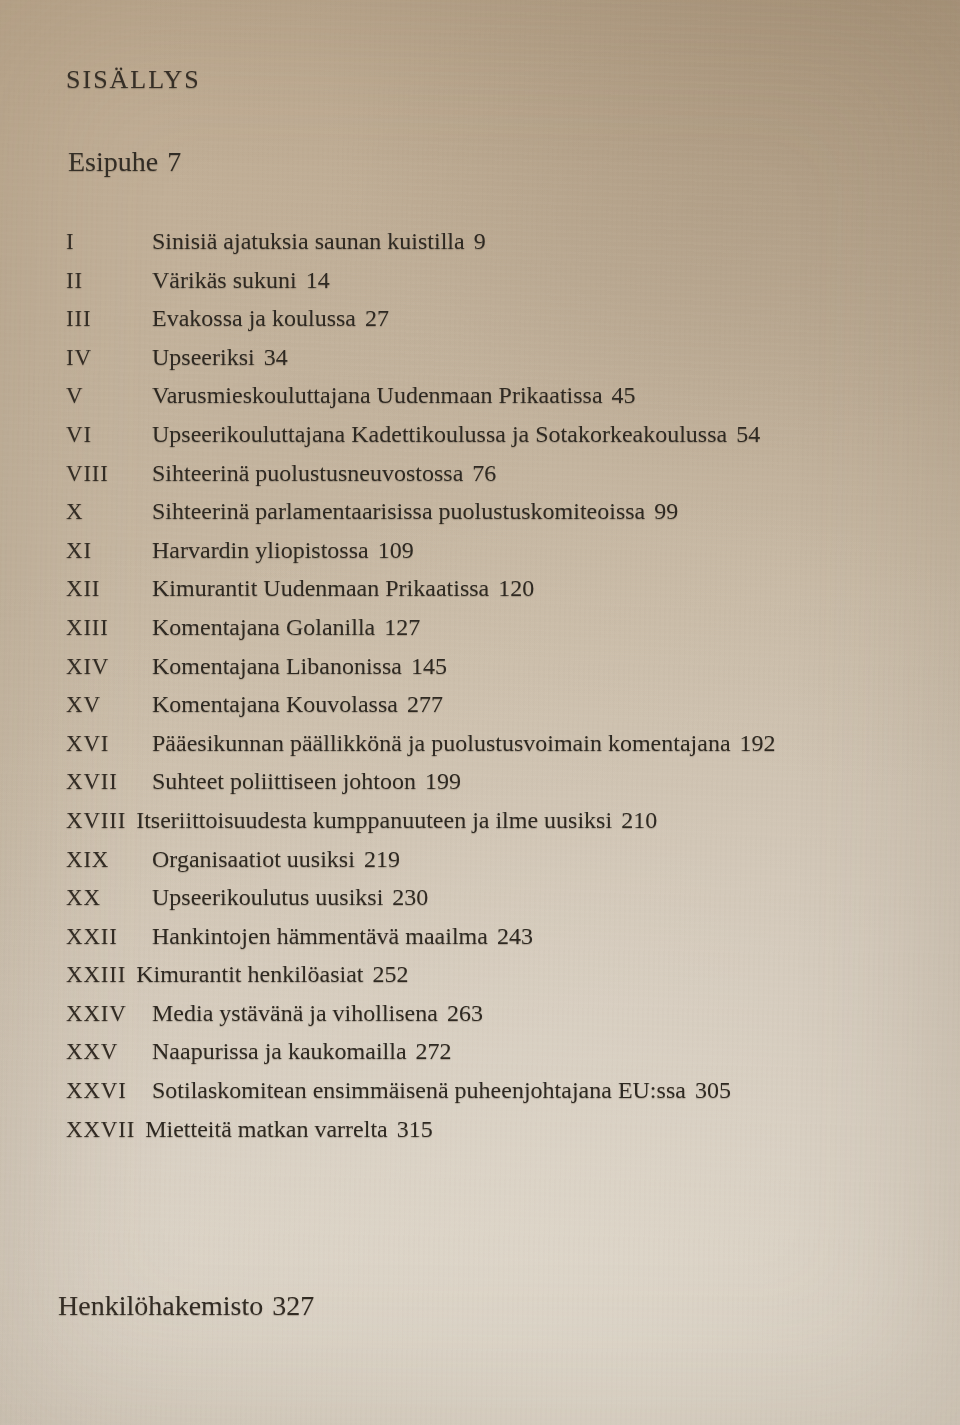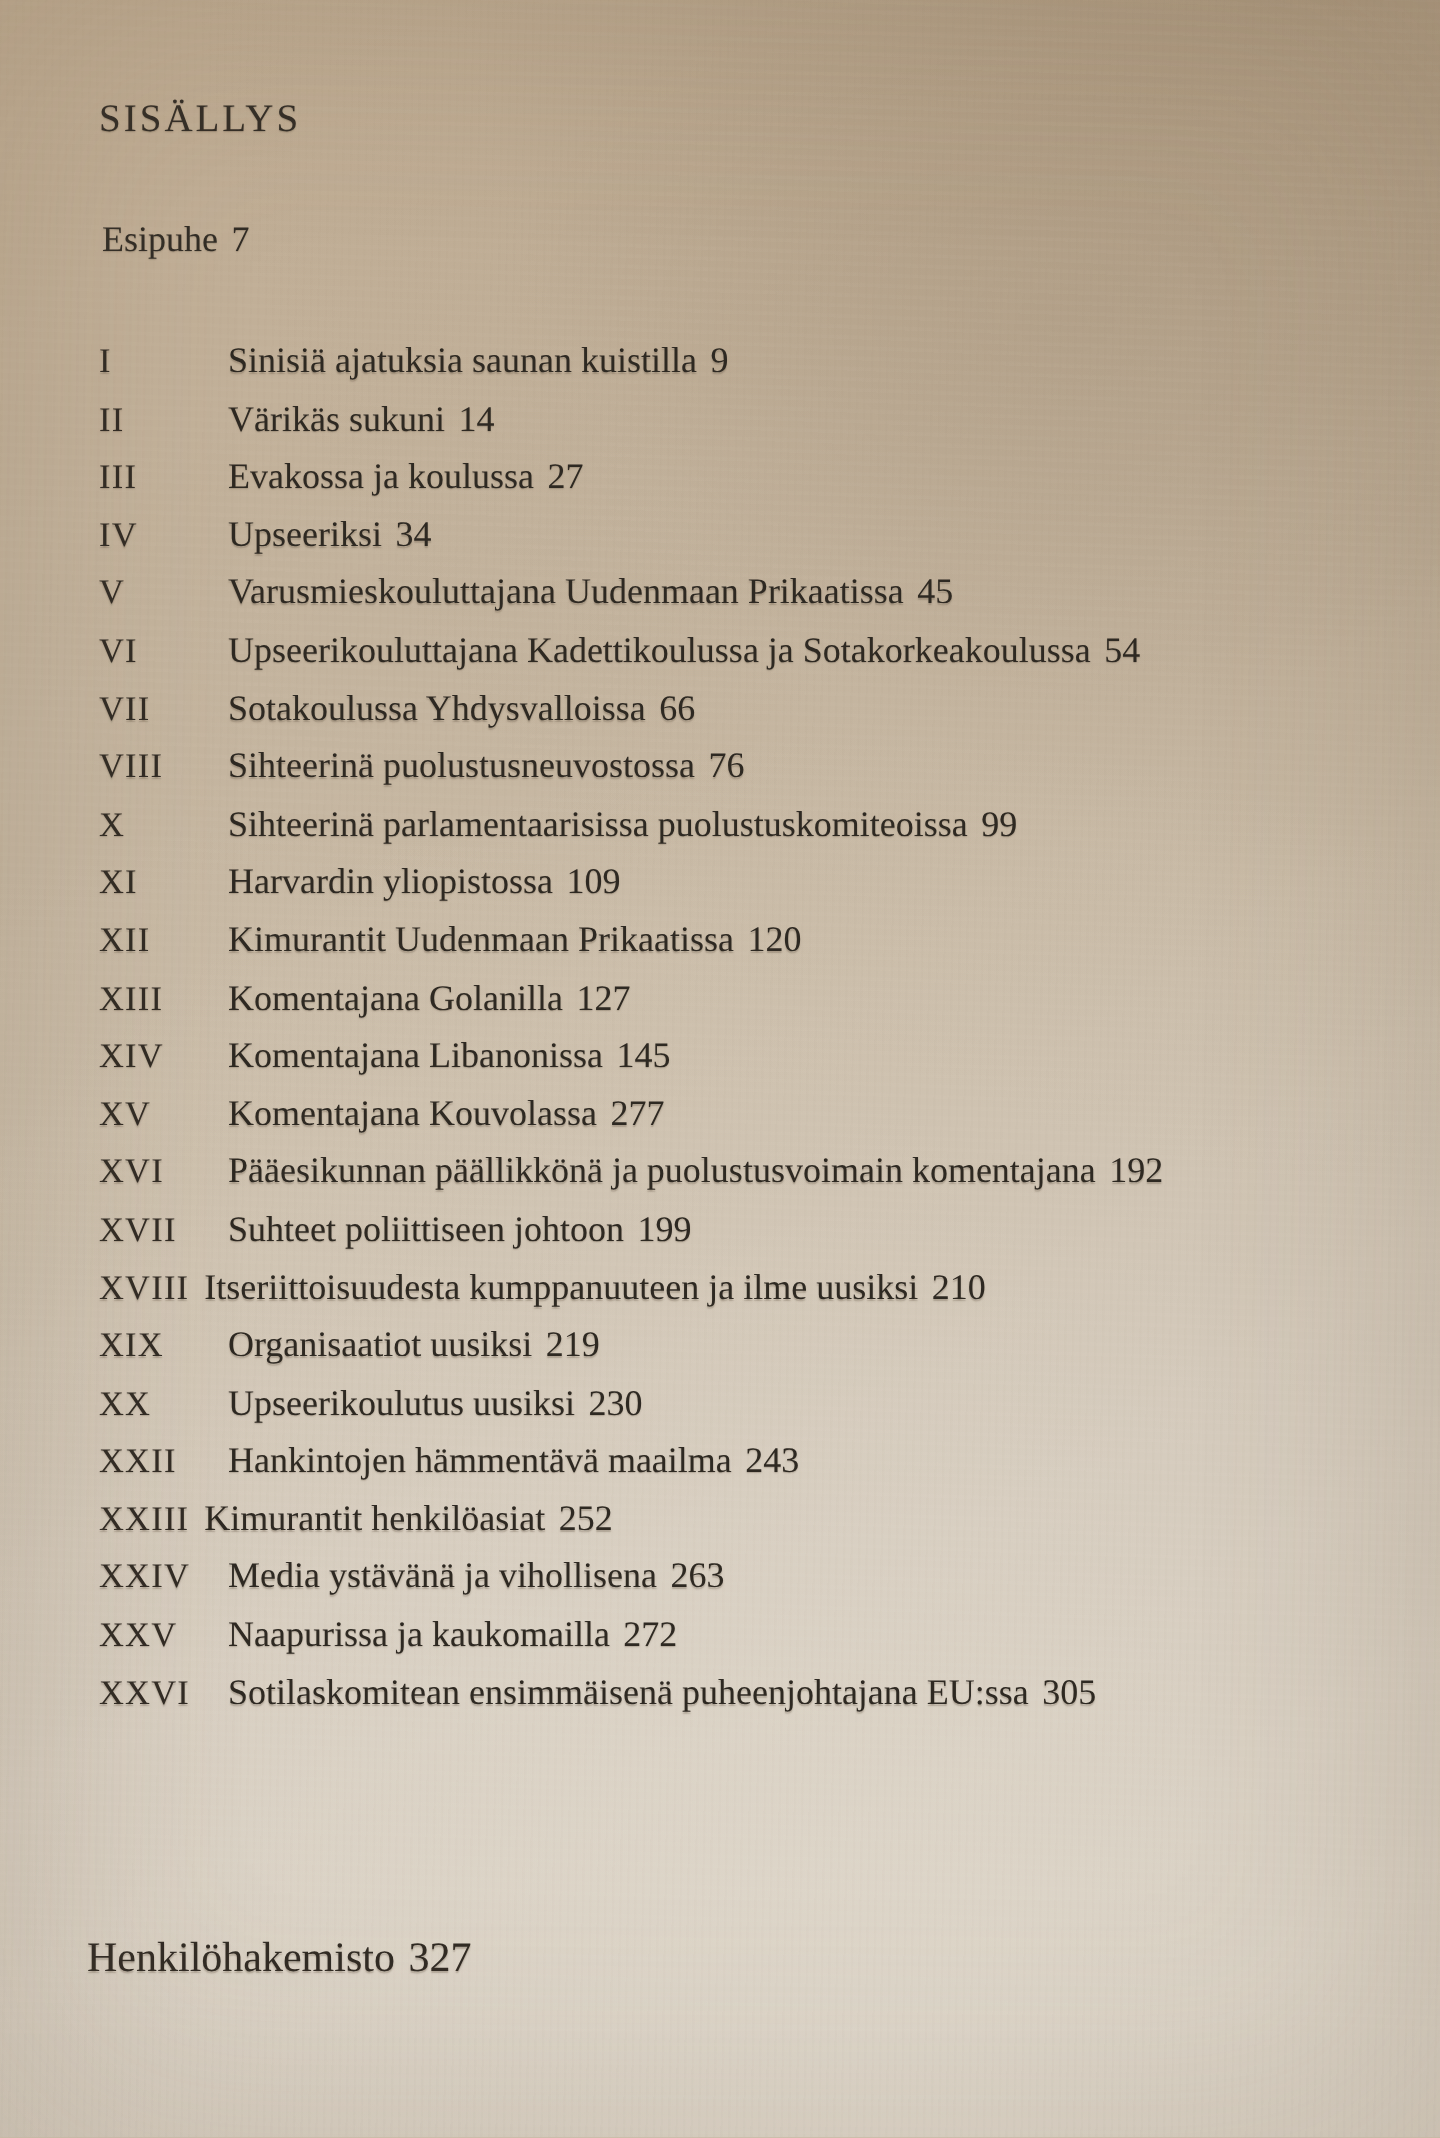--- a/index.html
+++ b/index.html
@@ -73,21 +73,21 @@
     text-transform: lowercase;
     text-shadow: 0 1px 1px rgba(95,80,62,0.40);
   }
   .page-title::first-letter { font-size: 1em; }
 
   
   .preface {
     position: absolute;
     left: 68px;
     top: 148px;
-    font-size: 24px;
+    font-size: 28px;
     line-height: 1;
     color: #322d26;
     text-shadow: 0 1px 1px rgba(95,80,62,0.34);
     text-align: right;
   }
   .preface .pg { margin-left: 9px; }
 
   
   #toc {
     position: absolute;
@@ -164,24 +164,20 @@
         </div>
         <div class="toc-row">
           <span class="numeral">V</span>
           <span class="entry"><span>Varusmieskouluttajana Uudenmaan Prikaatissa</span><span class="pg">45</span></span>
         </div>
         <div class="toc-row">
           <span class="numeral">VI</span>
           <span class="entry"><span>Upseerikouluttajana Kadettikoulussa ja Sotakorkeakoulussa</span><span class="pg">54</span></span>
         </div>
         <div class="toc-row">
-          <span class="numeral">VII</span>
-          <span class="entry"><span>Sotakoulussa Yhdysvalloissa</span><span class="pg">66</span></span>
-        </div>
-        <div class="toc-row">
           <span class="numeral">VIII</span>
           <span class="entry"><span>Sihteerinä puolustusneuvostossa</span><span class="pg">76</span></span>
         </div>
         <div class="toc-row">
           <span class="numeral">X</span>
           <span class="entry"><span>Sihteerinä parlamentaarisissa puolustuskomiteoissa</span><span class="pg">99</span></span>
         </div>
         <div class="toc-row">
           <span class="numeral">XI</span>
           <span class="entry"><span>Harvardin yliopistossa</span><span class="pg">109</span></span>
@@ -235,20 +231,24 @@
           <span class="entry"><span>Media ystävänä ja vihollisena</span><span class="pg">263</span></span>
         </div>
         <div class="toc-row">
           <span class="numeral">XXV</span>
           <span class="entry"><span>Naapurissa ja kaukomailla</span><span class="pg">272</span></span>
         </div>
         <div class="toc-row">
           <span class="numeral">XXVI</span>
           <span class="entry"><span>Sotilaskomitean ensimmäisenä puheenjohtajana EU:ssa</span><span class="pg">305</span></span>
         </div>
+        <div class="toc-row wide">
+          <span class="numeral">XXVII</span>
+          <span class="entry"><span>Mietteitä matkan varrelta</span><span class="pg">315</span></span>
+        </div>
       </div>
 
     <div class="index-line">
       <span>Henkilöhakemisto</span><span class="pg">327</span>
     </div>
 
   </div>
 
   <div id="vignette"></div>
 </div>

